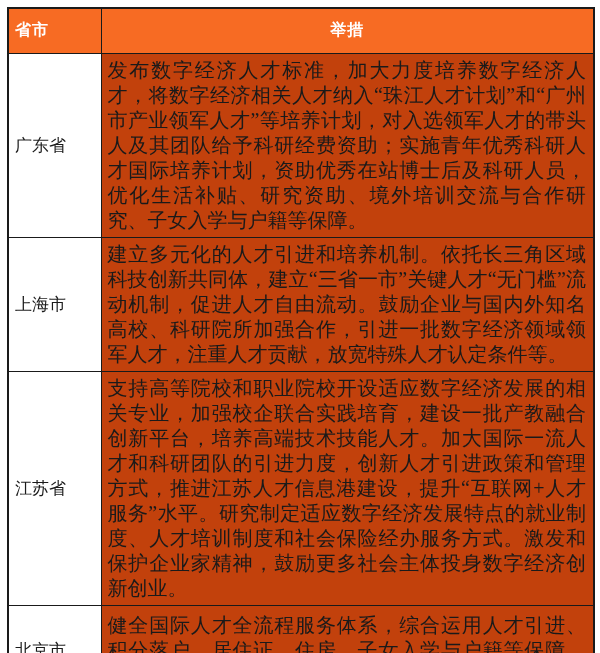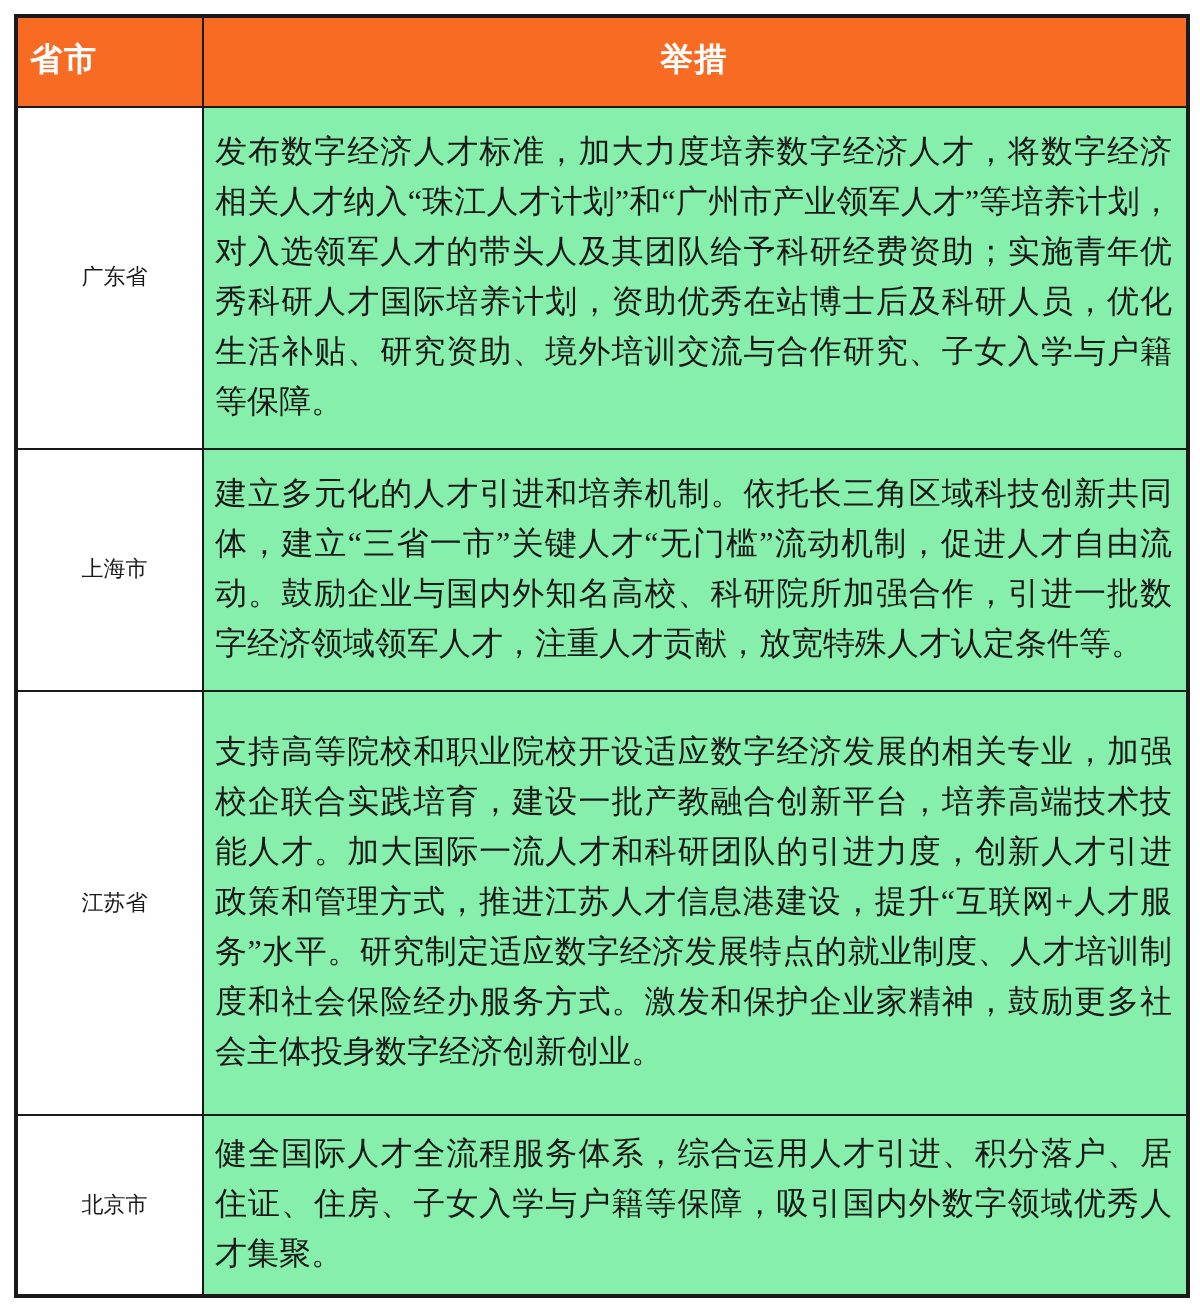--- a/index.html
+++ b/index.html
@@ -45,34 +45,34 @@
   }
   th.header-province {
     text-align: left;
     padding-left: 6px;
   }
   th.header-measures {
     text-align: center;
   }
 
   td.province-cell {
-    font-size: 11px;
+    font-size: 17px;
     color: #1a1a1a;
-    text-align: center;
+    text-align: left;
     padding-left: 6px;
     background: #ffffff;
   }
   td.measures-cell {
-    font-size: 16px;
+    font-size: 20px;
     color: #1a1a1a;
     line-height: 25px;
     text-align: justify;
     text-justify: inter-ideograph;
     padding: 4px 7px 4px 6px;
-    background: #86efac;
+    background: #c2410c;
   }
   tr.row-0 { height: 171px; }
   tr.row-1 { height: 121px; }
   tr.row-2 { height: 212px; }
   tr.row-3 { height: 91px; }
 </style>
 </head>
 <body>
 
 <div class="page">

